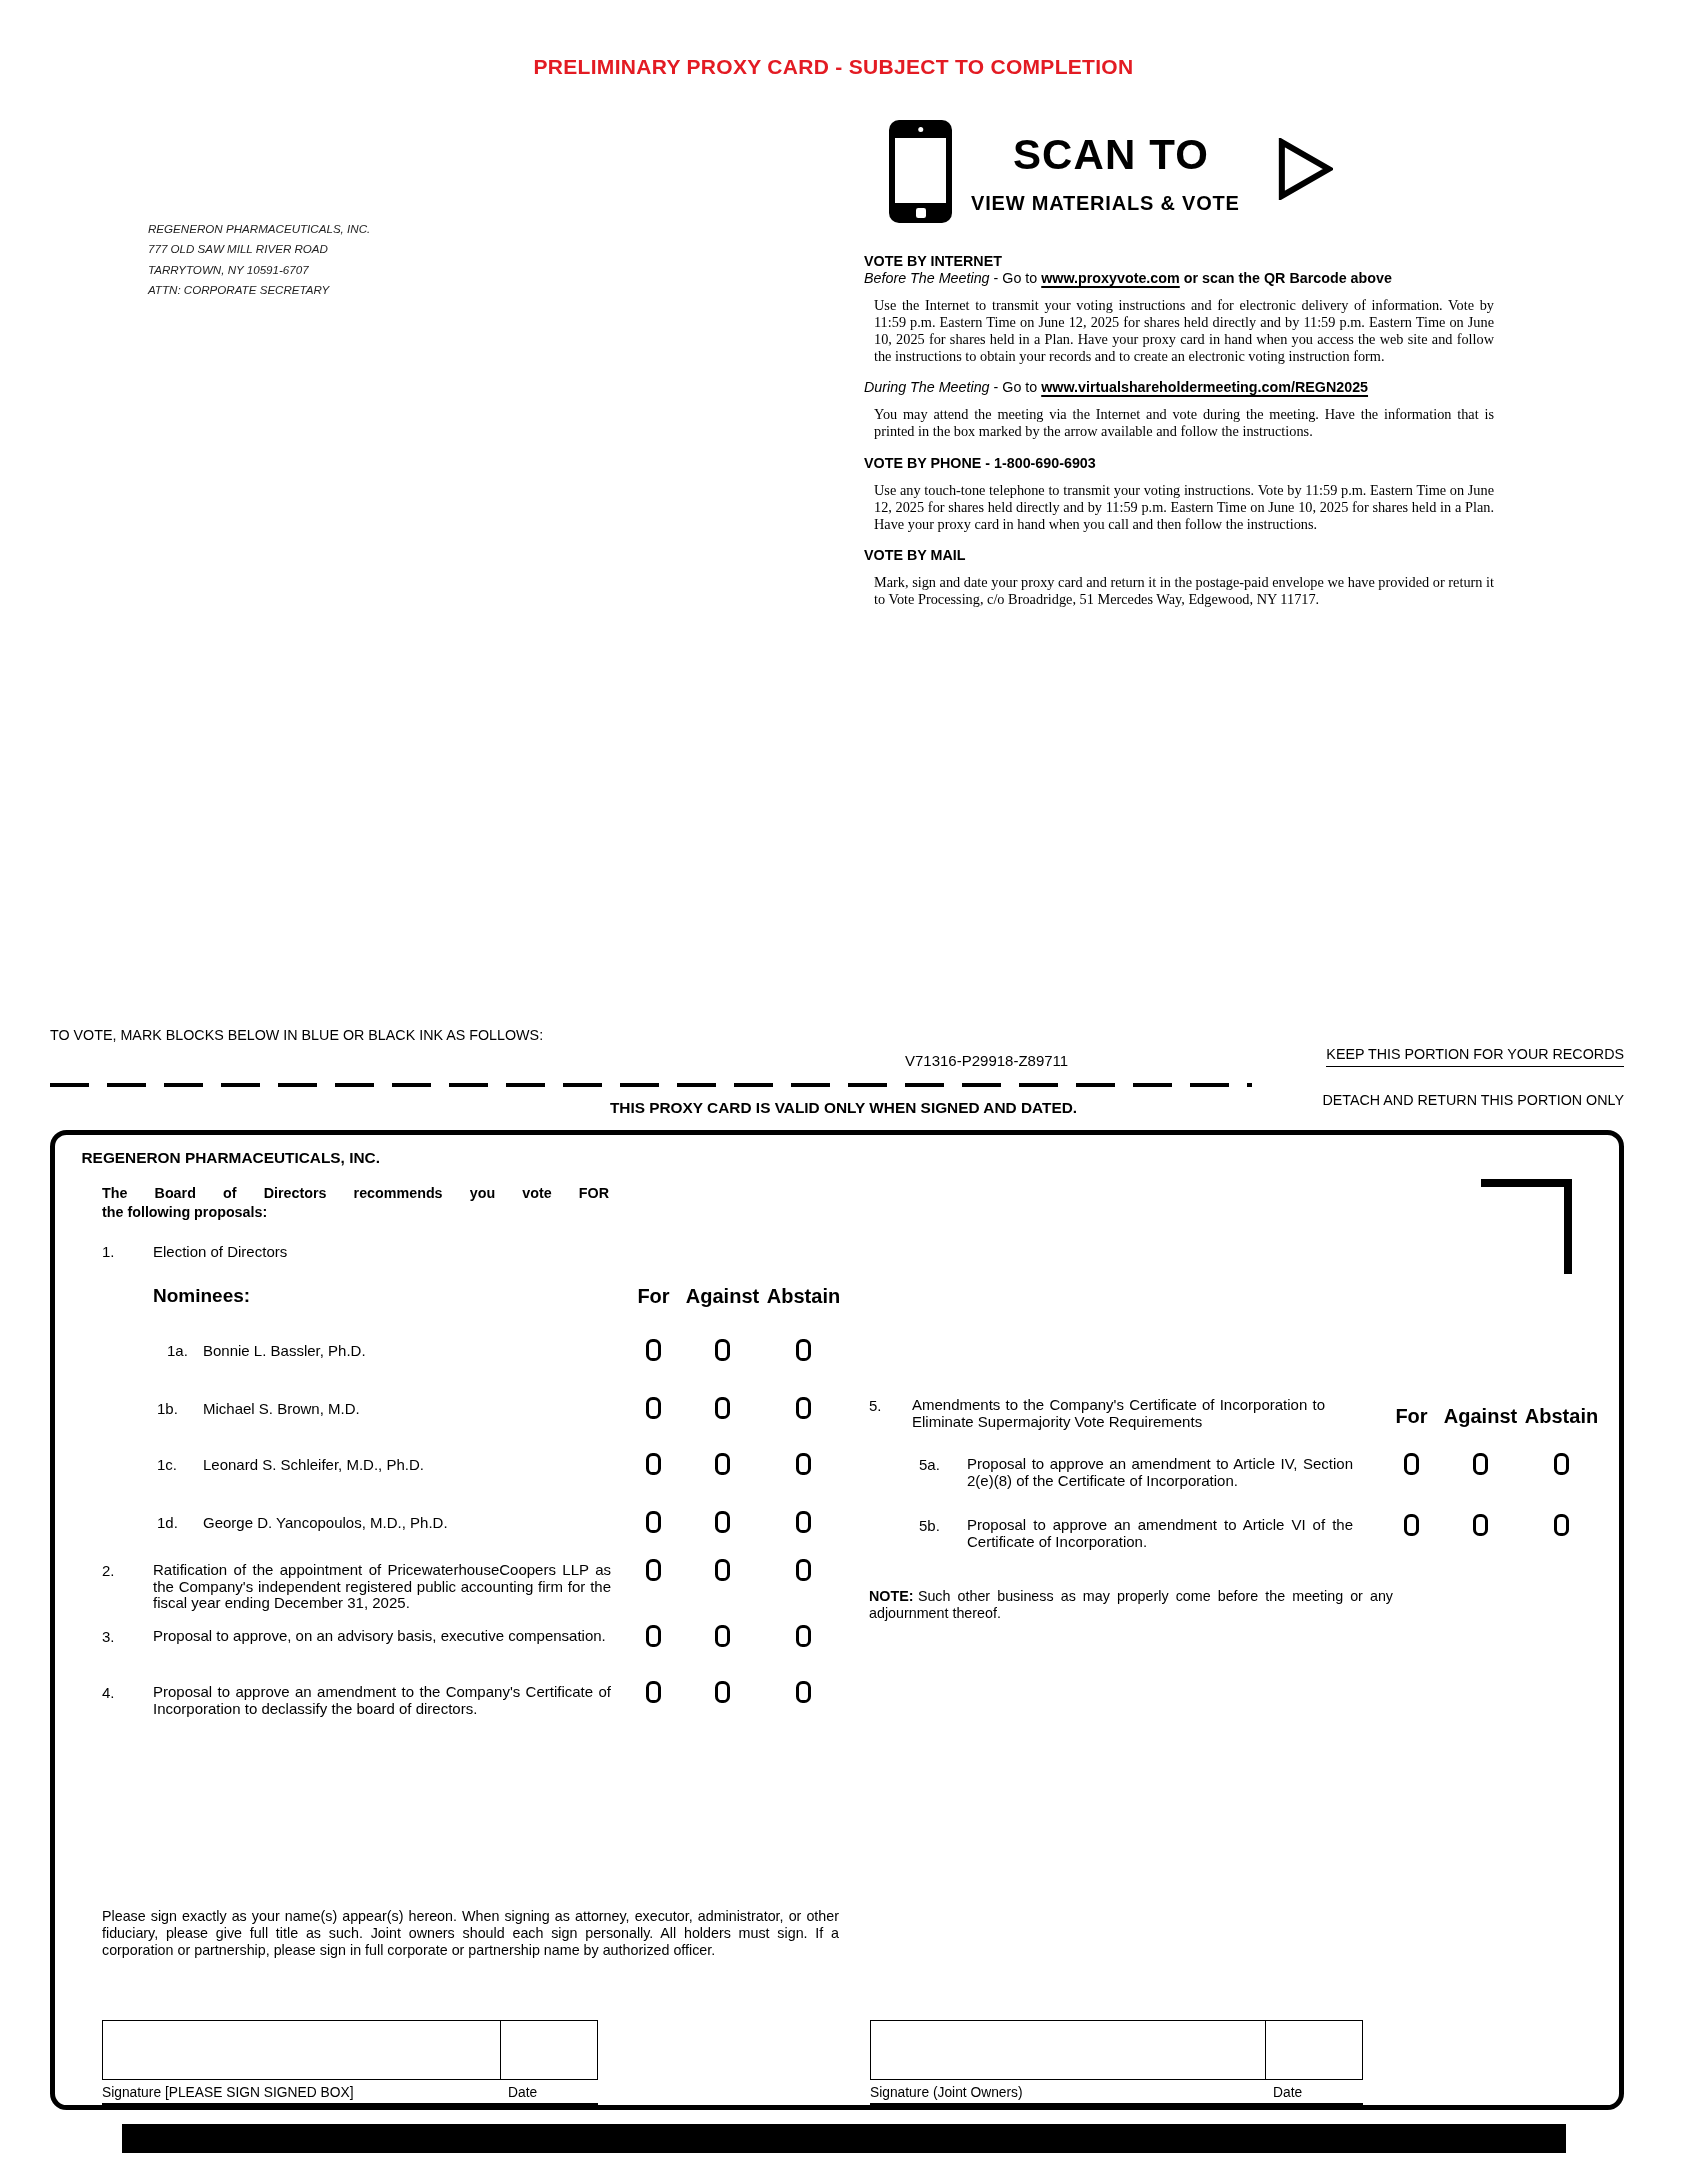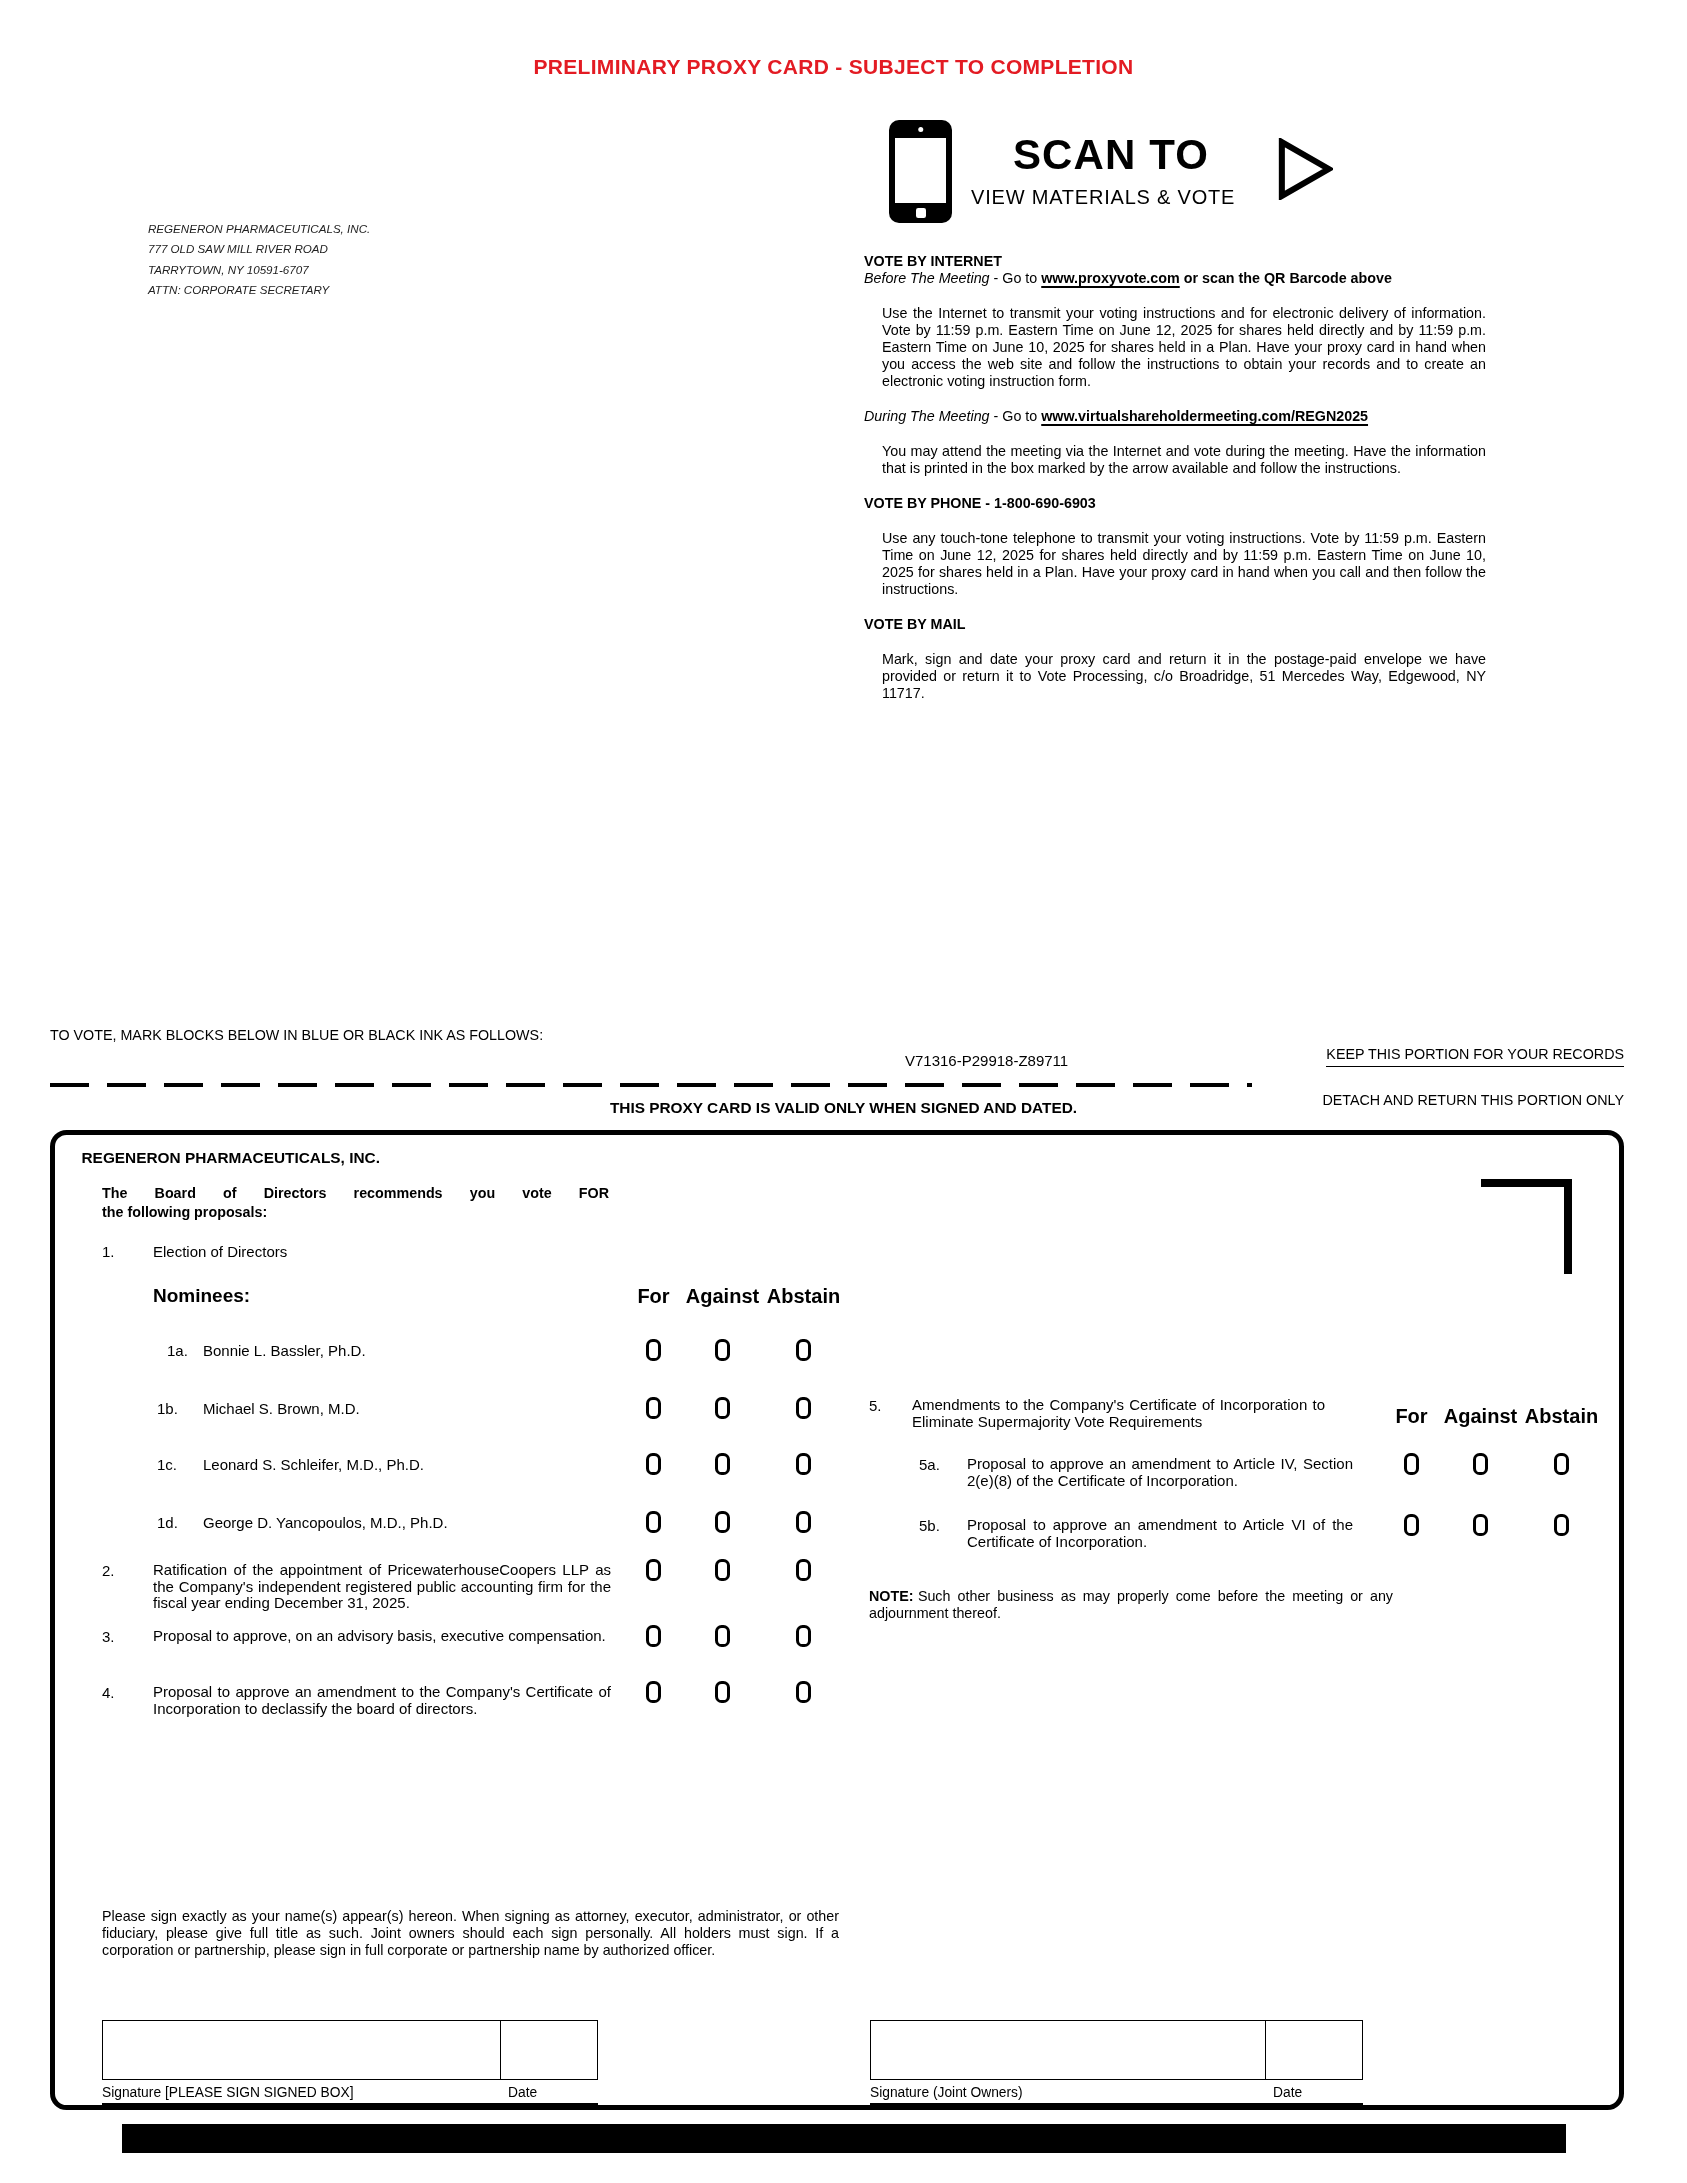--- a/index.html
+++ b/index.html
@@ -8,27 +8,27 @@
 
   .prelim{position:absolute;top:55px;left:0;width:1667px;text-align:center;
           font-size:21px;font-weight:700;color:#e31b23;letter-spacing:0.3px;}
 
   
   .phone{position:absolute;left:889px;top:120px;width:63px;height:103px;background:#000;border-radius:10px;}
   .phone-screen{position:absolute;left:6px;right:6px;top:17.6px;bottom:20px;background:#fff;}
   .phone-cam{position:absolute;top:6.6px;left:50%;transform:translateX(-50%);width:5.5px;height:5.5px;border-radius:50%;background:#fff;}
   .phone-home{position:absolute;bottom:5px;left:50%;transform:translateX(-50%);width:10px;height:10px;border-radius:2.2px;background:#fff;}
   .scan-title{position:absolute;left:1013px;top:131px;font-size:42px;font-weight:700;letter-spacing:1.1px;}
-  .scan-sub{position:absolute;left:971px;top:186px;font-size:20px;font-weight:400;letter-spacing:0.8px;}
+  .scan-sub{position:absolute;left:971px;top:192px;font-size:20px;font-weight:700;letter-spacing:0.8px;}
   .arrow{position:absolute;left:1278px;top:138px;}
 
   .addr{position:absolute;left:148px;top:219px;font-style:italic;font-size:11.6px;line-height:20.4px;color:#222;}
 
   .instructions{position:absolute;left:864px;top:253px;width:640px;font-size:14.3px;line-height:17px;text-align:justify;}
-  .instructions p{margin:18px;}
+  .instructions p{margin:10px;font-family:Liberation Serif, serif;}
   .instructions .h{font-weight:700;}
   .mt16{margin-top:8.8px;}
   .gap{margin-top:14.3px;}
   .it{font-style:italic;}
   .b{font-weight:700;}
   .u{text-decoration:underline;text-decoration-thickness:1.7px;text-underline-offset:2.8px;}
 
   .tovote{position:absolute;left:50px;top:1027px;font-size:14.3px;}
   .ctrl{position:absolute;left:905px;top:1052px;font-size:15px;}
   .keep{position:absolute;right:63px;top:1046px;font-size:14.3px;border-bottom:1.7px solid #000;padding-bottom:4.4px;}

